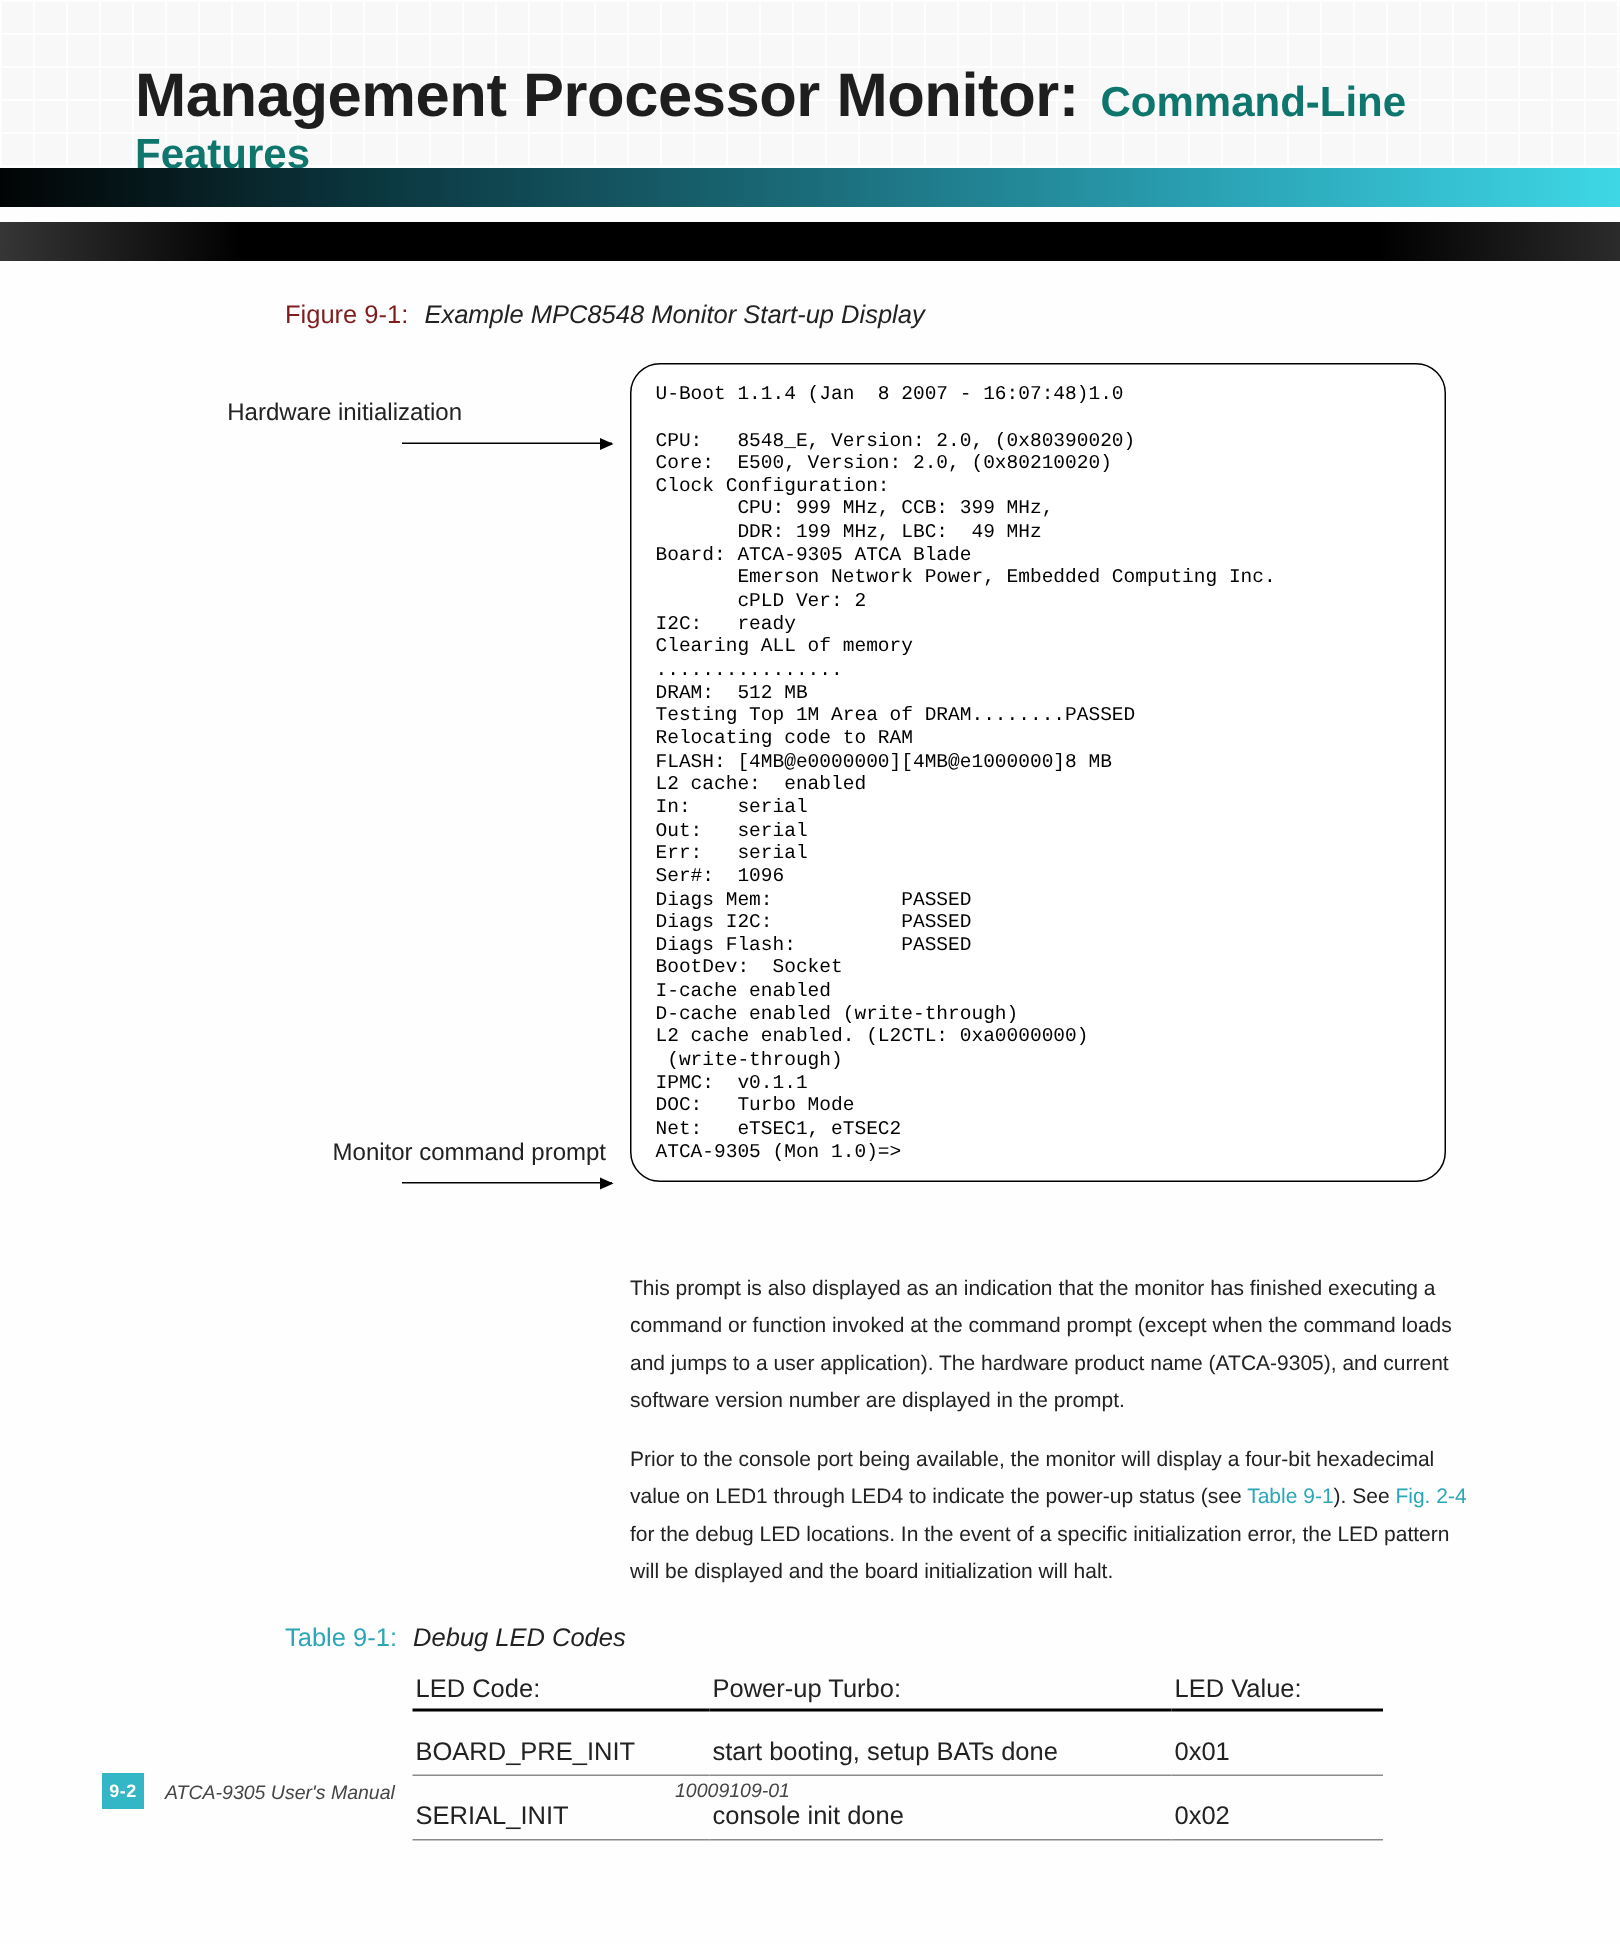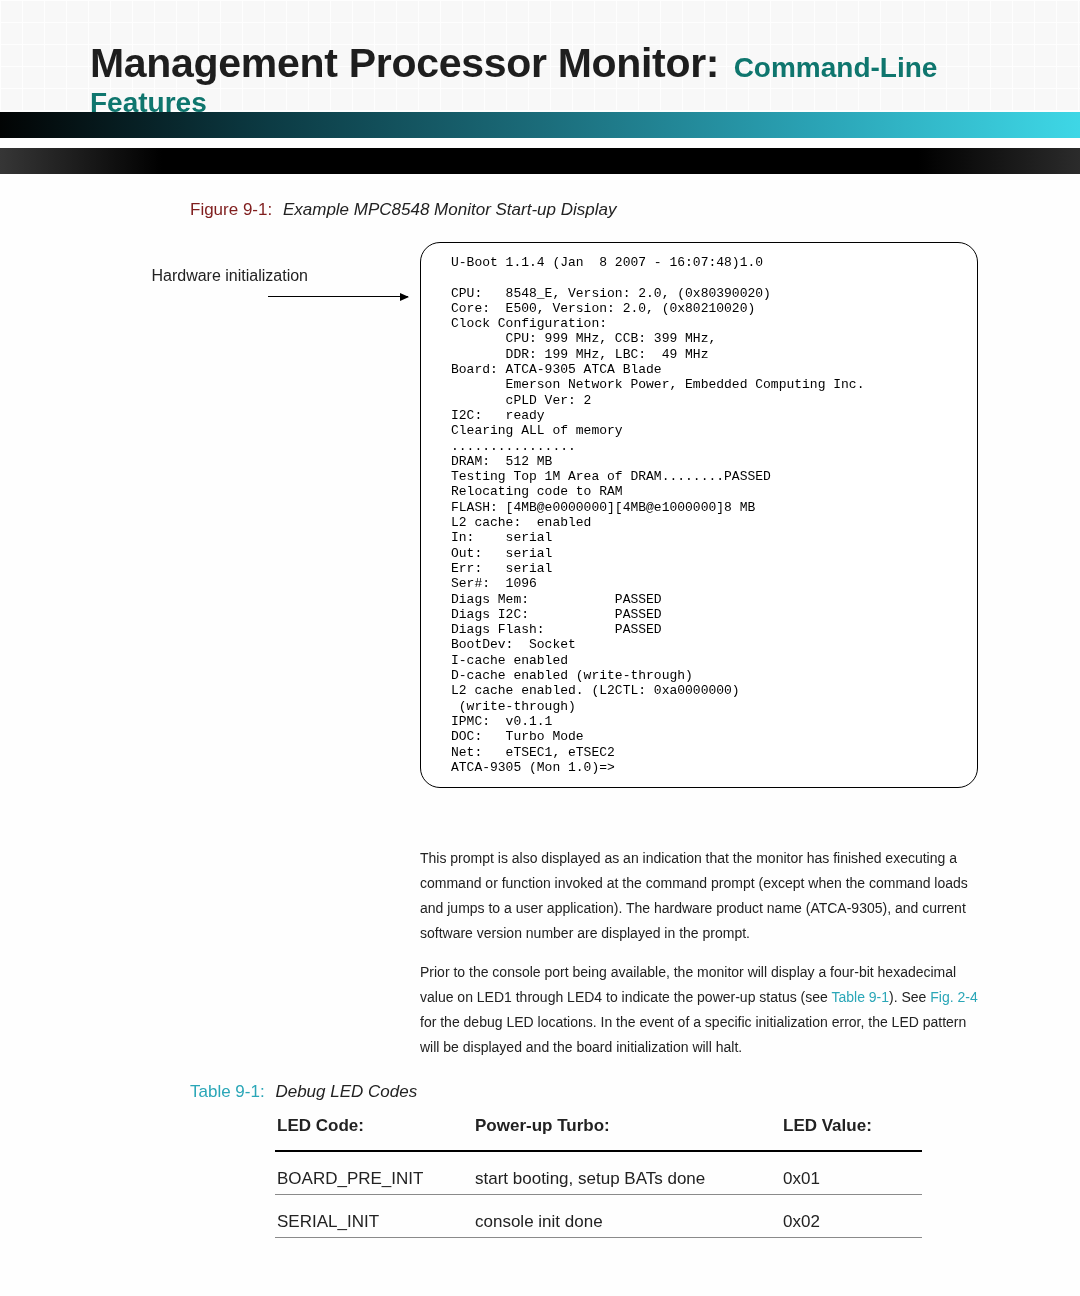--- a/index.html
+++ b/index.html
@@ -89,21 +89,21 @@
     margin-bottom: 26px;
     margin-left: 0;
   }
   .term-box {
     position: absolute;
     left: 330px;
     top: 0;
     width: 510px;
     border: 1.3px solid #000;
     border-radius: 20px;
-    padding: 12px 16px 12px 30px;
+    padding: 12px 16px 12px 16px;
     background: #fff;
     font-family: "Courier New", Courier, monospace;
     font-size: 13px;
     line-height: 15.3px;
     white-space: pre;
     color: #000;
   }
   .callout {
     position: absolute;
     text-align: right;
@@ -156,23 +156,23 @@
     color: #222;
   }
   table.codes {
     margin-left: 185px;
     width: 647px;
     border-collapse: collapse;
     font-size: 17px;
   }
   table.codes th {
     text-align: left;
-    font-weight: 700;
+    font-weight: 400;
     border-bottom: 2px solid #000;
-    padding: 4px 6px 14px 2px;
+    padding: 4px 6px 3px 2px;
   }
   table.codes td {
     border-bottom: 1px solid #8a8a8a;
     padding: 17px 6px 5px 2px;
     color: #222;
   }
   .footer {
     position: absolute;
     bottom: 86px;
     left: 68px;
@@ -239,20 +239,26 @@
 
     <div class="figure-wrap">
 
       <div class="callout" style="top:25px; left:0; width:318px;">
         <div style="padding-right:100px;">Hardware initialization</div>
         <div style="padding-right:0; margin-top:2px; text-align:right;">
           <span class="callout-arrow" style="width:140px;"></span>
         </div>
       </div>
 
+      <div class="callout" style="top:518px; left:0; width:318px;">
+        <div style="padding-right:4px;">Monitor command prompt</div>
+        <div style="padding-right:0; margin-top:2px; text-align:right;">
+          <span class="callout-arrow" style="width:140px;"></span>
+        </div>
+      </div>
 
       <div class="term-box">U-Boot 1.1.4 (Jan  8 2007 - 16:07:48)1.0
 
 CPU:   8548_E, Version: 2.0, (0x80390020)
 Core:  E500, Version: 2.0, (0x80210020)
 Clock Configuration:
        CPU: 999 MHz, CCB: 399 MHz,
        DDR: 199 MHz, LBC:  49 MHz
 Board: ATCA-9305 ATCA Blade
        Emerson Network Power, Embedded Computing Inc.
@@ -313,14 +319,21 @@
         <tr>
           <td>SERIAL_INIT</td>
           <td>console init done</td>
           <td>0x02</td>
         </tr>
       </tbody>
     </table>
 
   </div>
 
+  <div class="footer">
+    <div class="footer-left">
+      <span class="page-badge">9-2</span>
+      <span class="manual">ATCA-9305 User's Manual</span>
+    </div>
+    <div class="footer-center">10009109-01</div>
+  </div>
 
 </div>
 
 </body></html>

